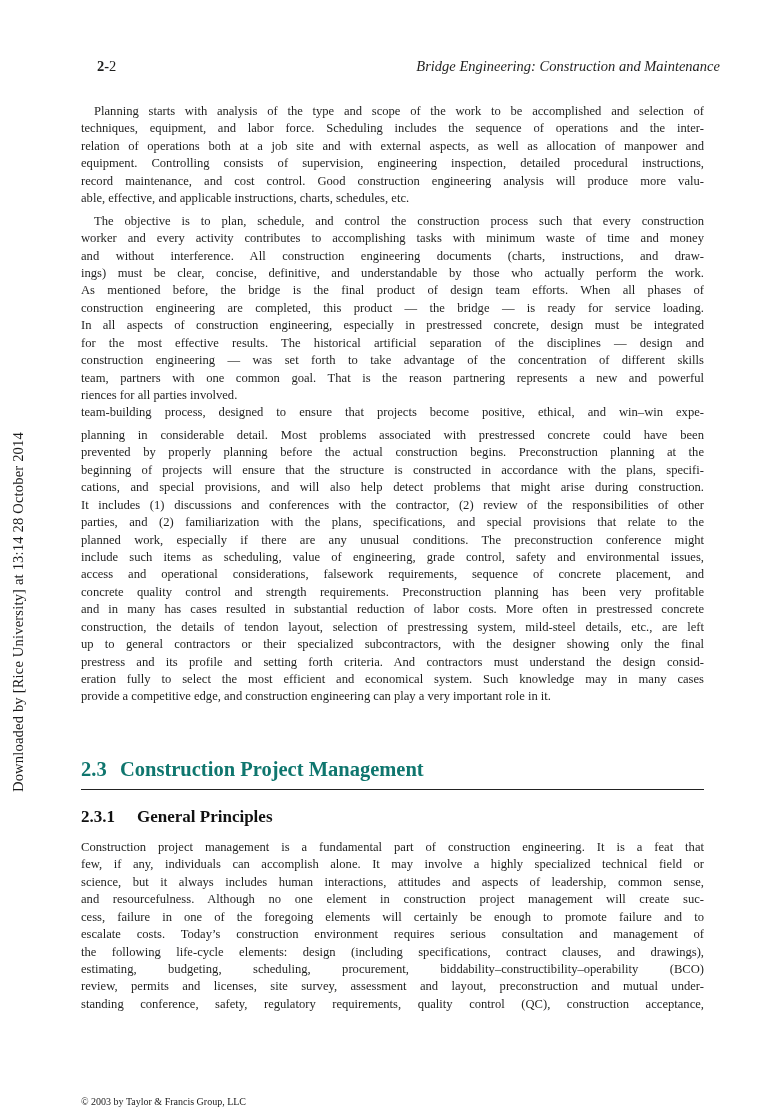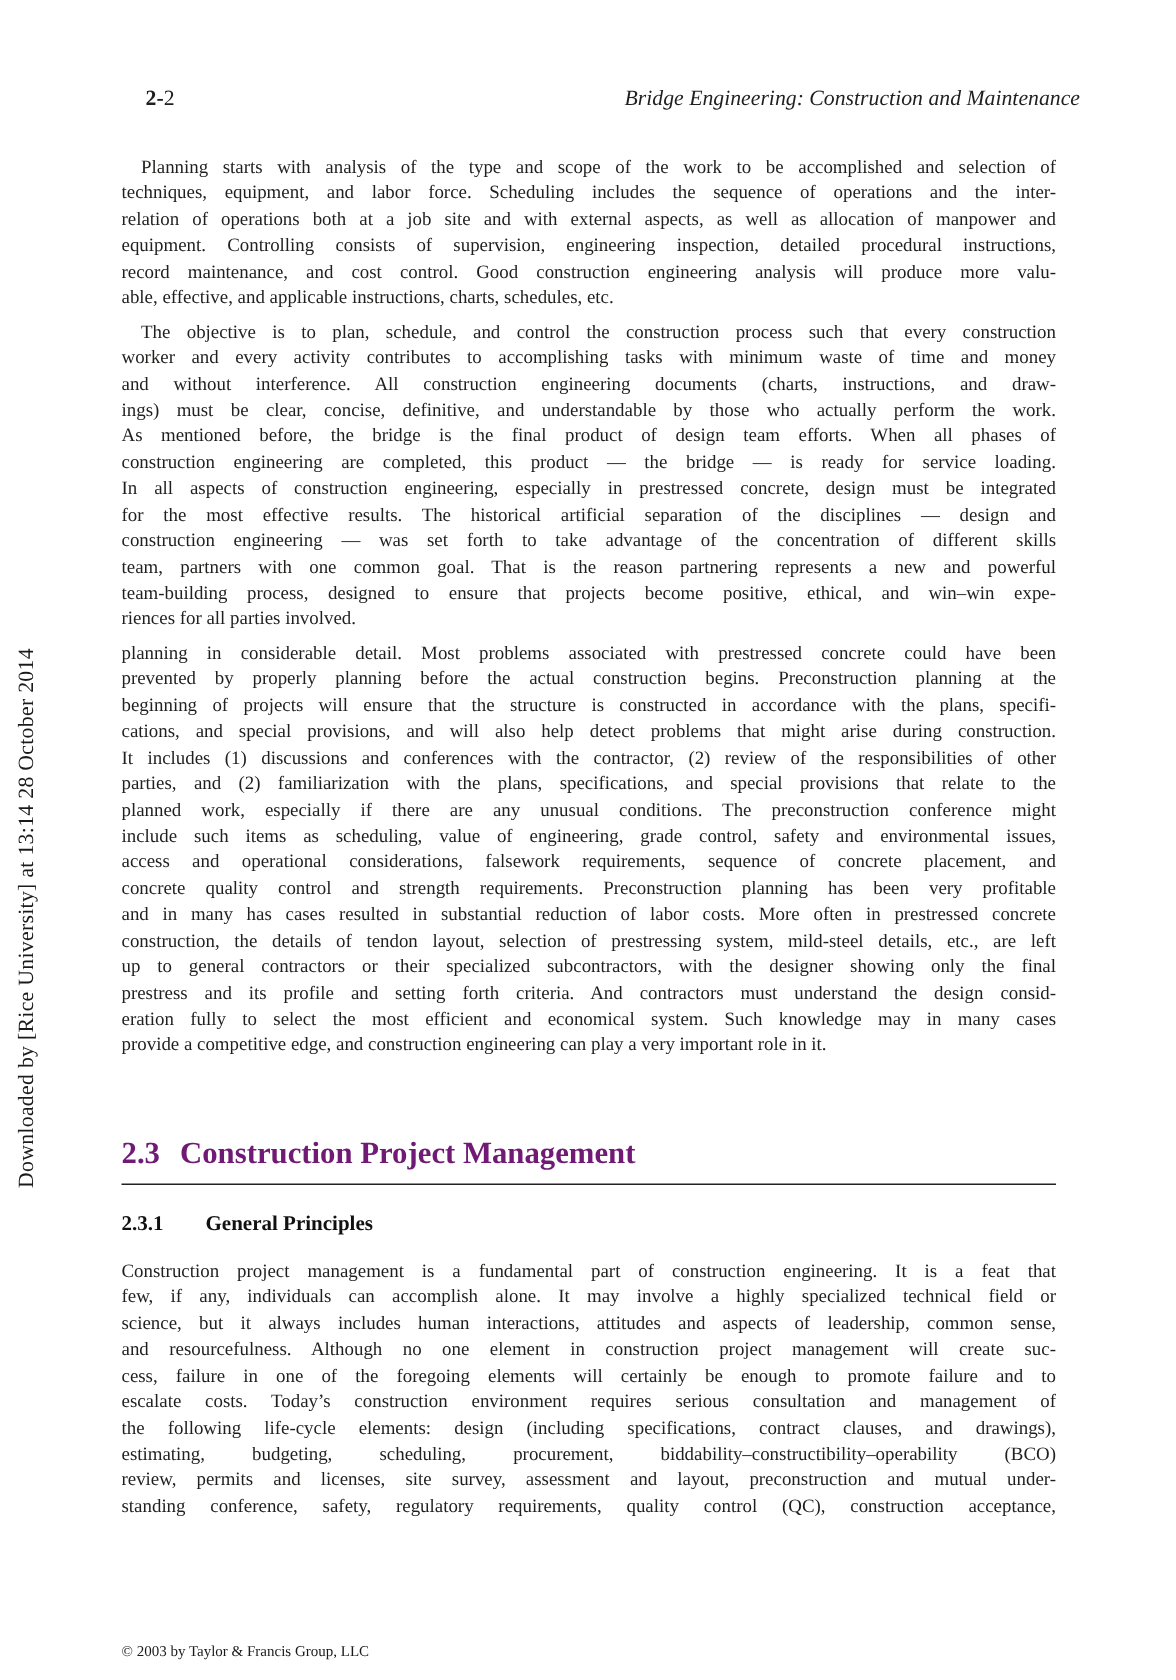--- a/index.html
+++ b/index.html
@@ -51,32 +51,32 @@
     overflow: hidden;
   }
   .tline.endline { text-align-last: left; }
   .tline.indent { text-indent: 13px; }
   .para + .para { margin-top: 5px; }
   .h2 {
     margin: 50px 0 0 0;
     font-size: 20.5px;
     font-weight: bold;
     line-height: 26px;
-    color: #701a75;
+    color: #0f766e;
     display: flex;
   }
   .h2 .hnum { width: 39px; flex: 0 0 39px; }
   .rule {
     margin-top: 7px;
     height: 0;
     border-top: 1.8px solid #222222;
   }
   .h3 {
     margin: 18px 0 0 0;
-    font-size: 14px;
+    font-size: 17px;
     font-weight: bold;
     line-height: 18px;
     color: #111111;
     display: flex;
   }
   .h3 .hnum3 { width: 56px; flex: 0 0 56px; }
   .paras-after { margin-top: 13px; }
   .footer {
     position: absolute;
     left: 81px;
@@ -112,22 +112,22 @@
           <div class="tline indent">The objective is to plan, schedule, and control the construction process such that every construction</div>
           <div class="tline">worker and every activity contributes to accomplishing tasks with minimum waste of time and money</div>
           <div class="tline">and without interference. All construction engineering documents (charts, instructions, and draw-</div>
           <div class="tline">ings) must be clear, concise, definitive, and understandable by those who actually perform the work.</div>
           <div class="tline">As mentioned before, the bridge is the final product of design team efforts. When all phases of</div>
           <div class="tline">construction engineering are completed, this product — the bridge — is ready for service loading.</div>
           <div class="tline">In all aspects of construction engineering, especially in prestressed concrete, design must be integrated</div>
           <div class="tline">for the most effective results. The historical artificial separation of the disciplines — design and</div>
           <div class="tline">construction engineering — was set forth to take advantage of the concentration of different skills</div>
           <div class="tline">team, partners with one common goal. That is the reason partnering represents a new and powerful</div>
+          <div class="tline endline">riences for all parties involved.</div>
           <div class="tline">team-building process, designed to ensure that projects become positive, ethical, and win–win expe-</div>
-          <div class="tline endline">riences for all parties involved.</div>
         </div>
         <div class="para">
           <div class="tline">planning in considerable detail. Most problems associated with prestressed concrete could have been</div>
           <div class="tline">prevented by properly planning before the actual construction begins. Preconstruction planning at the</div>
           <div class="tline">beginning of projects will ensure that the structure is constructed in accordance with the plans, specifi-</div>
           <div class="tline">cations, and special provisions, and will also help detect problems that might arise during construction.</div>
           <div class="tline">It includes (1) discussions and conferences with the contractor, (2) review of the responsibilities of other</div>
           <div class="tline">parties, and (2) familiarization with the plans, specifications, and special provisions that relate to the</div>
           <div class="tline">planned work, especially if there are any unusual conditions. The preconstruction conference might</div>
           <div class="tline">include such items as scheduling, value of engineering, grade control, safety and environmental issues,</div>

